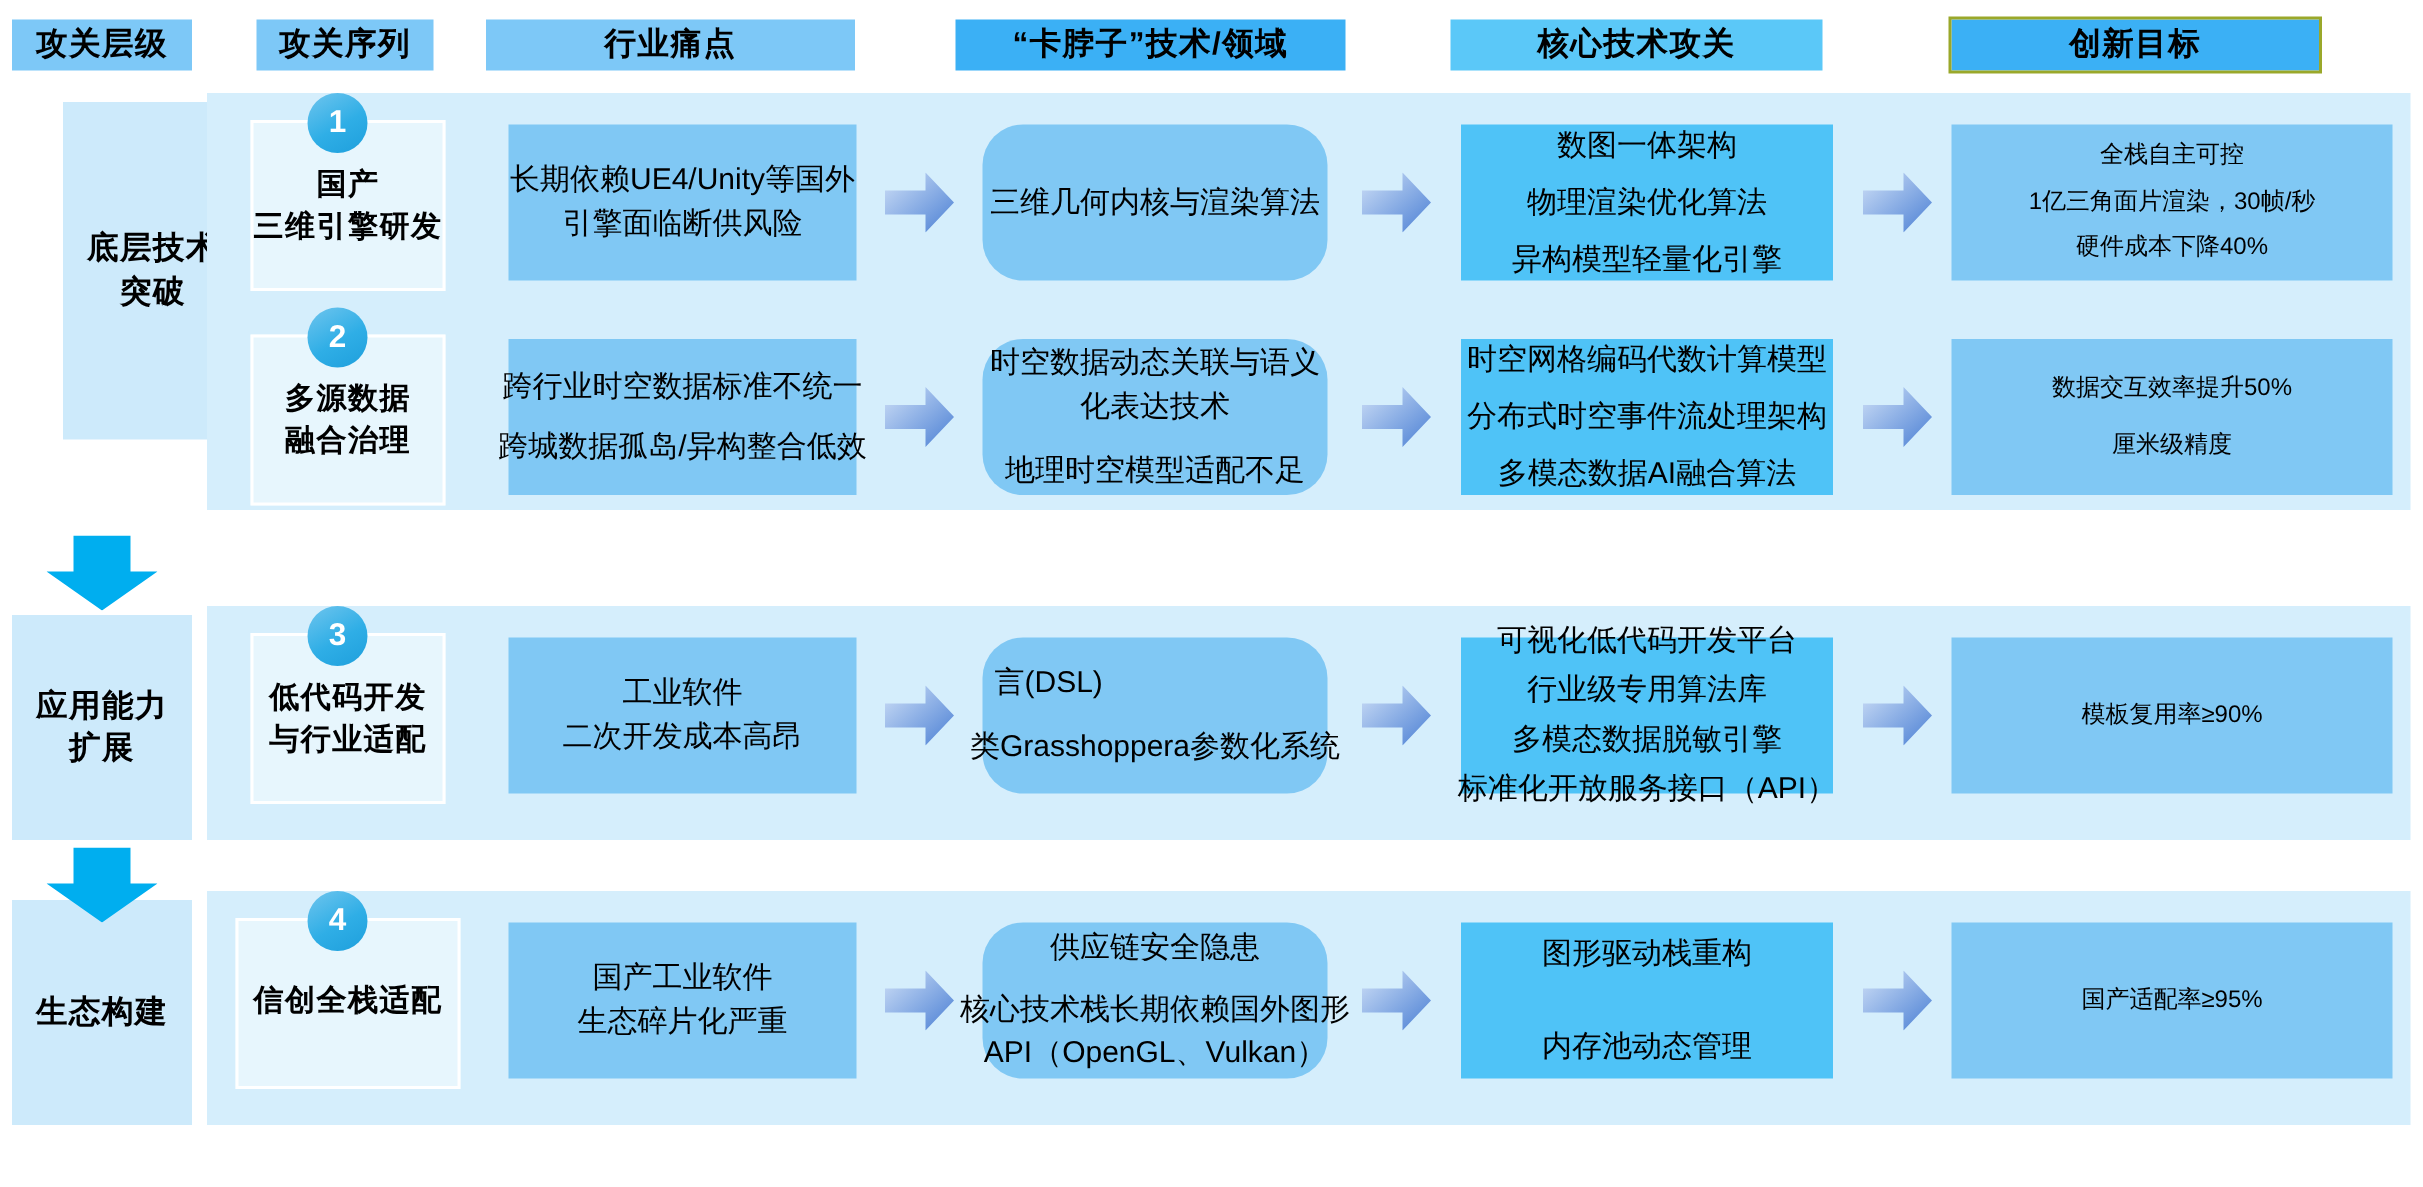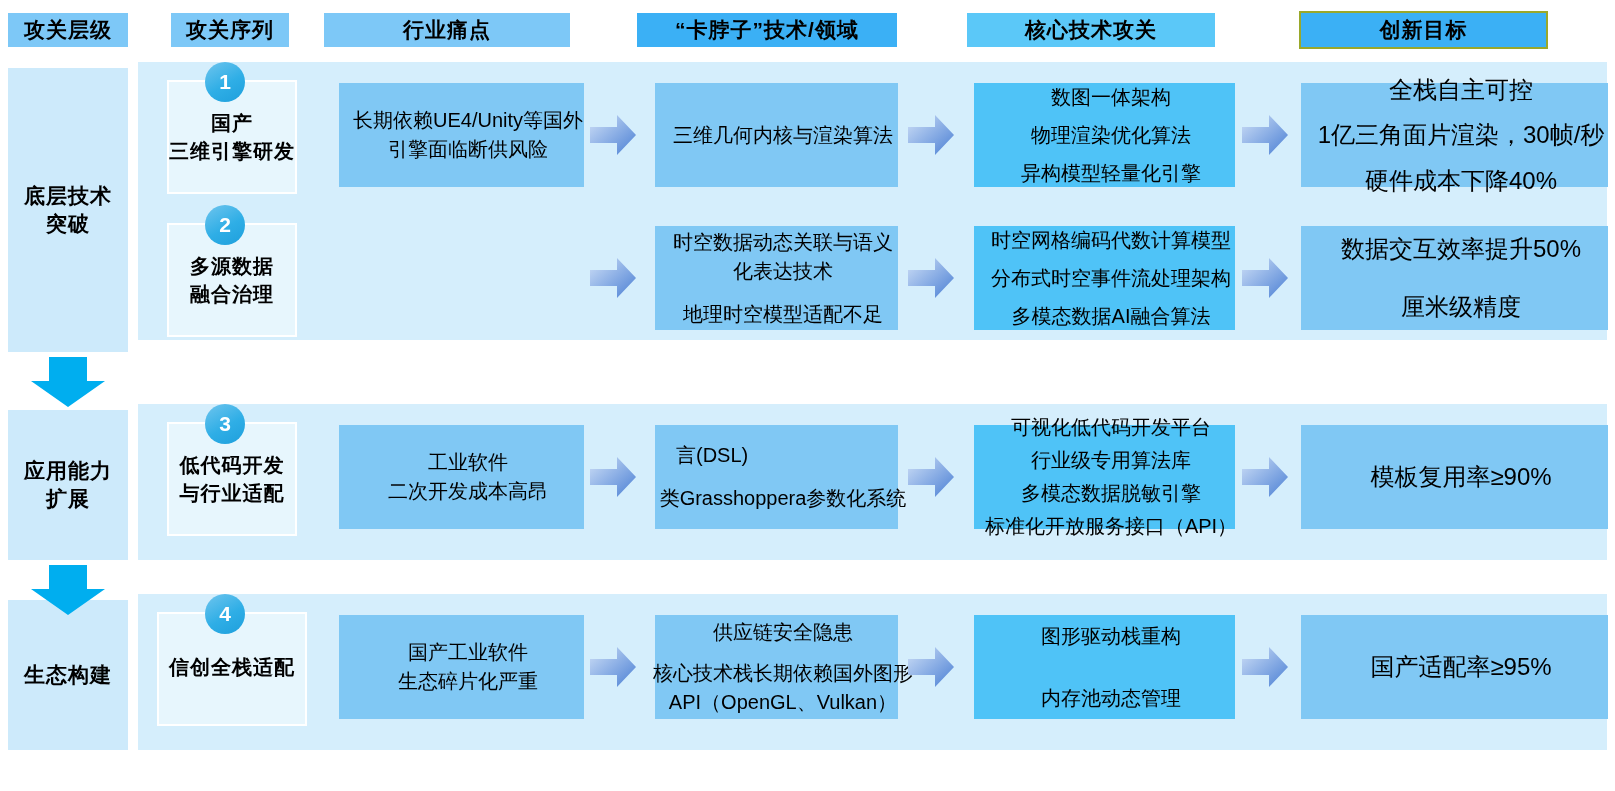--- a/index.html
+++ b/index.html
@@ -44,27 +44,27 @@
     background:linear-gradient(150deg,#6FC5EE 0%,#2FAEE6 55%,#1E9FDC 100%);
     color:#fff;font-weight:bold;font-size:21px;
     display:flex;align-items:center;justify-content:center;
     z-index:5;
   }
 
   
   .cbox{
     position:absolute;display:flex;flex-direction:column;
     align-items:center;justify-content:center;
-    text-align:center;color:#000;padding-left:13px;
+    text-align:center;color:#000;
   }
   .cbox .ln{display:block;white-space:nowrap;}
   .pain{background:#80C8F4;font-size:20px;line-height:1.45;}
-  .tech{background:#80C8F4;font-size:20px;line-height:1.45;}
+  .tech{background:#80C8F4;font-size:20px;line-height:1.45;border-radius:27px;}
   .core{background:#4FC3F7;font-size:20px;line-height:1.9;}
-  .goal{background:#80C8F4;font-size:24px;line-height:1.9;}
+  .goal{background:#80C8F4;font-size:16px;line-height:1.9;}
 
   
   .rarrow{position:absolute;width:46px;height:40px;}
 
   
   .darrow{position:absolute;width:74px;height:50px;}
 
   
   .selected{outline:2px solid #9AA82A;outline-offset:0;}
 </style>
@@ -90,21 +90,21 @@
   </div>
 
   <div class="hdr" style="left:967px;top:13px;width:248px;background:#5BC8F8;">
     <span>核心技术攻关</span>
   </div>
 
   <div class="hdr selected" style="left:1301px;top:13px;width:245px;background:#3BB0F5;">
     <span>创新目标</span>
   </div>
 
-  <div class="levelcol" style="top:68px;height:284px;">
+  <div class="levelcol" style="top:68px;height:225px;margin-left:34px;">
     <span>
       <span>底层技术</span><br><span>突破</span>
     </span>
   </div>
 
   <div class="levelcol" style="top:410px;height:150px;">
     <span>
       <span>应用能力</span><br><span>扩展</span>
     </span>
   </div>
@@ -181,20 +181,24 @@
 
   <div class="badge" style="left:205px;top:205px;">
       <span>2</span>
     </div>
   <div class="seqcard" style="left:167px;top:223px;width:126px;height:110px;">
     <span>
       <span>多源数据</span><br><span>融合治理</span>
     </span>
   </div>
 
+  <div class="cbox pain" style="left:339px;top:226px;width:232px;height:104px;line-height:2.0;">
+    <span class="ln">跨行业时空数据标准不统一</span>
+    <span class="ln">跨城数据孤岛/异构整合低效</span>
+  </div>
   <div class="rarrow" style="left:590px;top:258px;">
     <svg viewBox="0 0 46 40" width="46" height="40">
       <polygon points="0,12 27,12 27,0 46,20 27,40 27,28 0,28" fill="url(#ag1)"></polygon>
     </svg>
   </div>
 
   <div class="cbox tech" style="left:655px;top:226px;width:230px;height:104px;">
     <span class="ln">时空数据动态关联与语义</span>
     <span class="ln">化表达技术</span>
     <span class="ln" style="margin-top:14px;">地理时空模型适配不足</span>

